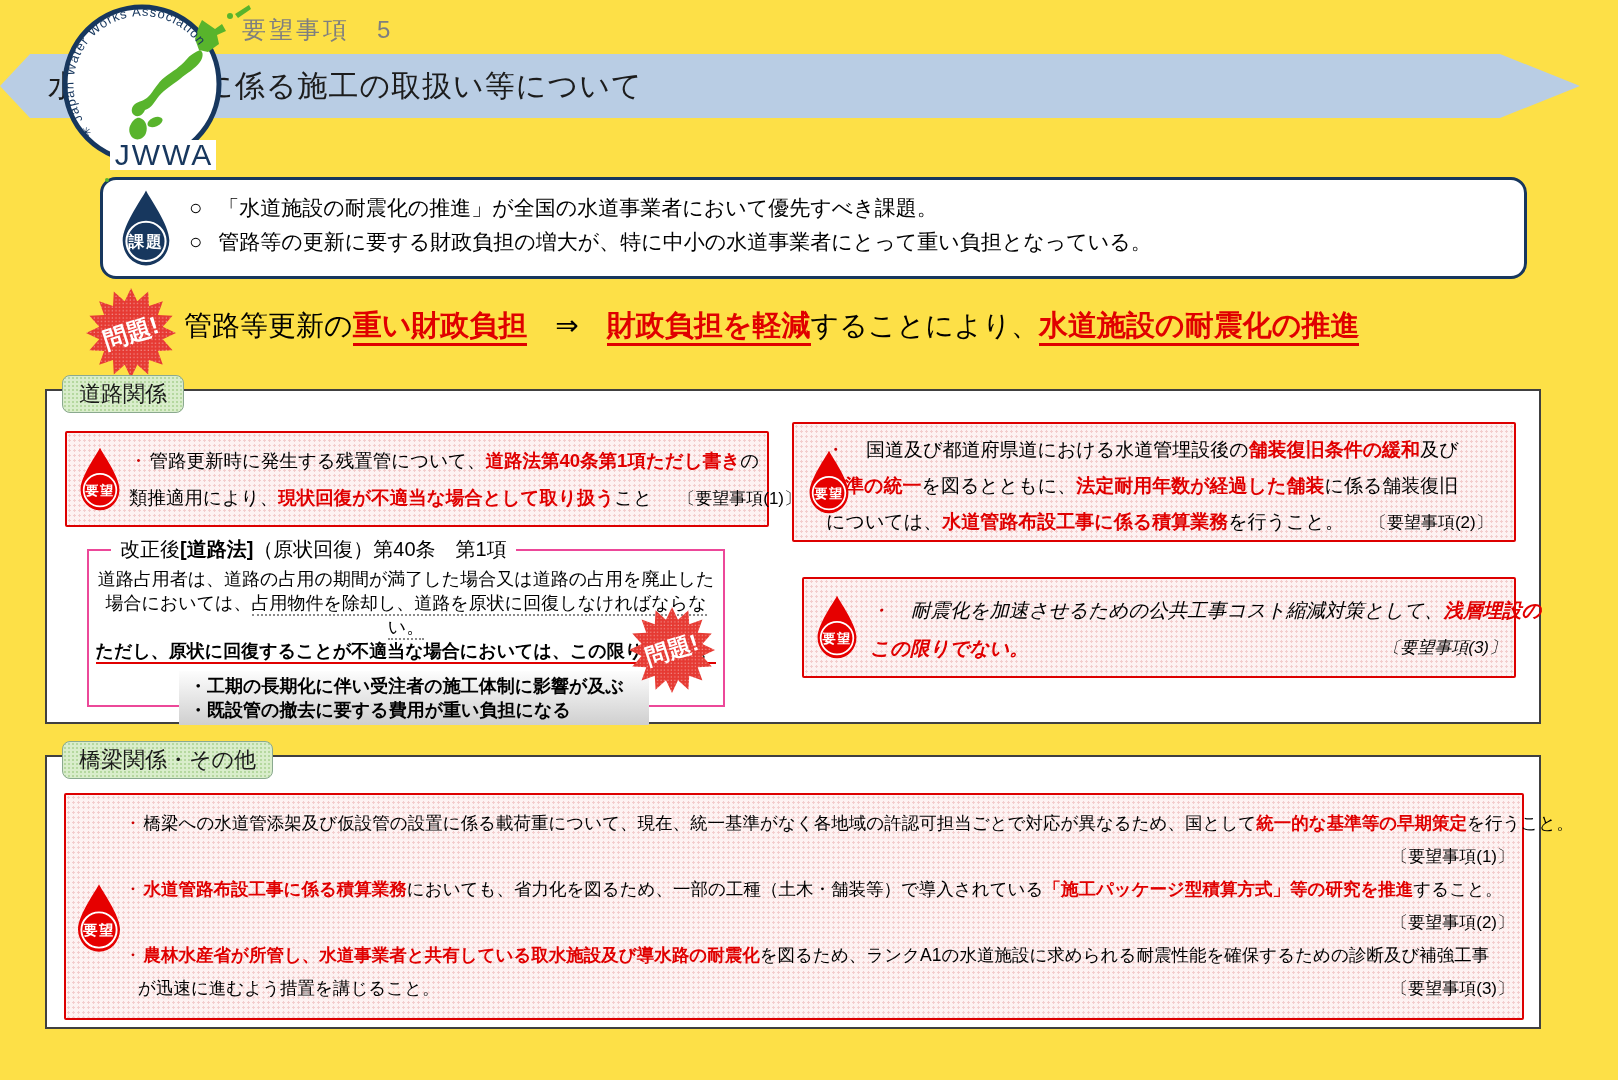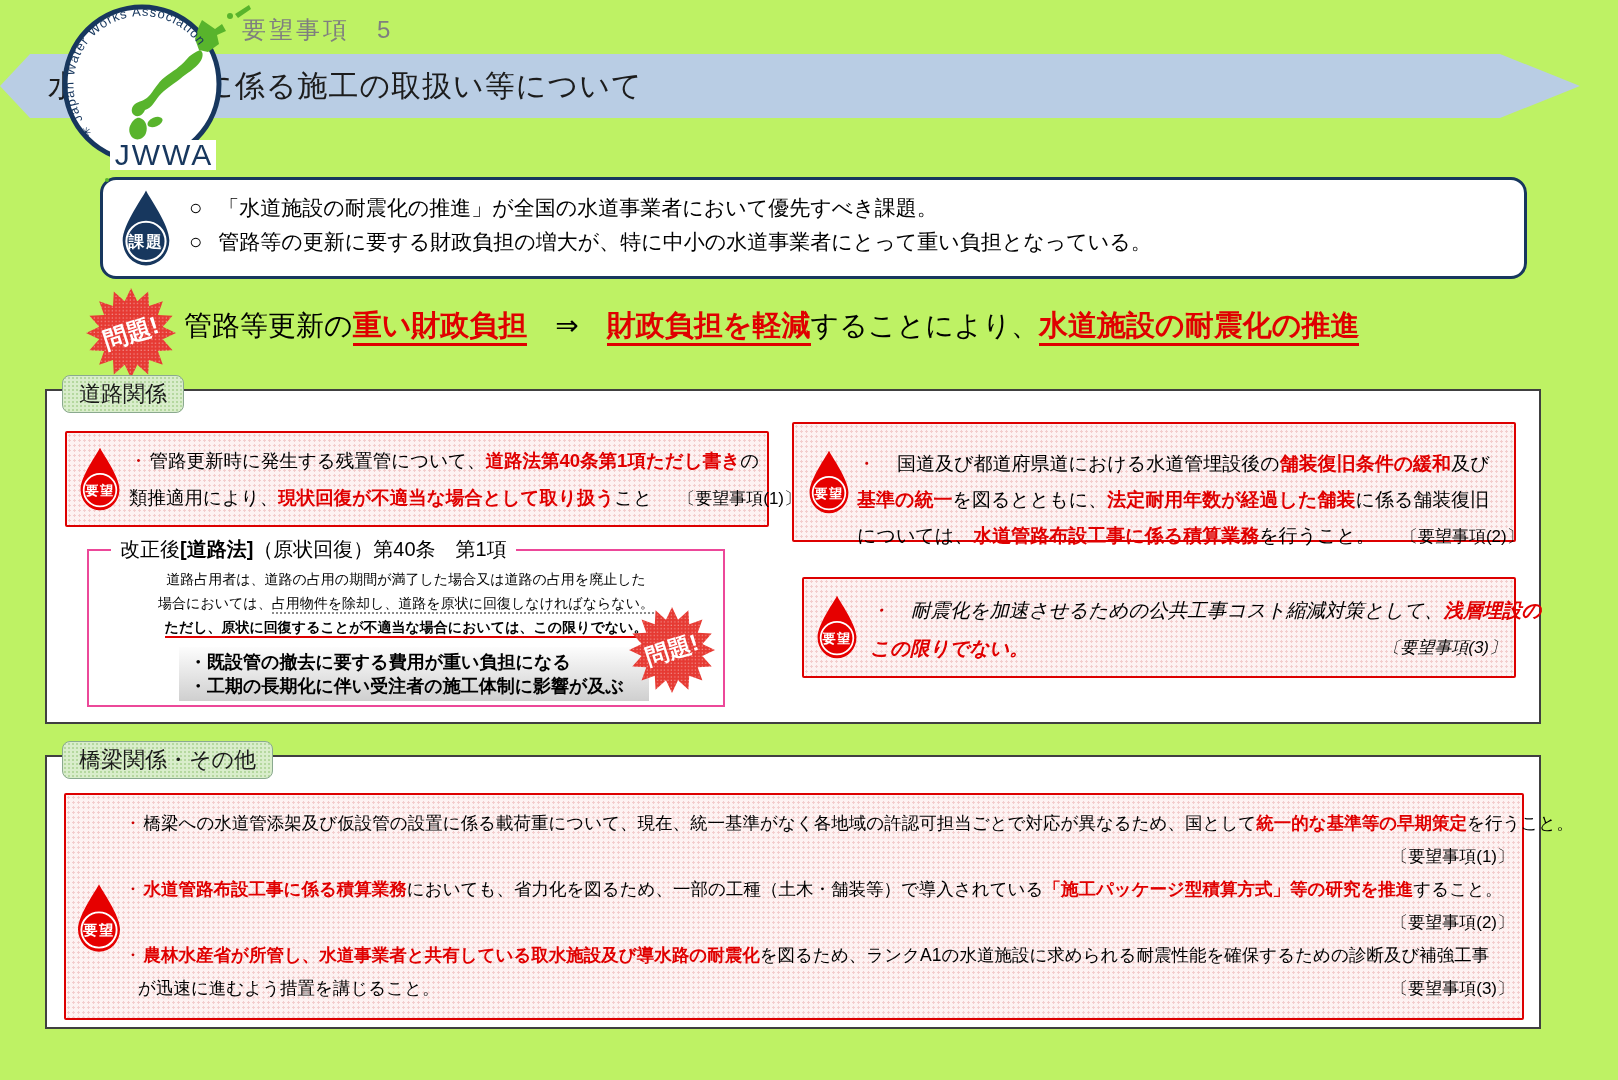--- a/index.html
+++ b/index.html
@@ -1,16 +1,16 @@
 <!DOCTYPE html>
 <html><head>
 <meta charset="utf-8">
 <style>
   html,body{margin:0;padding:0;background:#fff;}
-  .page{position:relative;width:1618px;height:1080px;background:#bef264;
+  .page{position:relative;width:1618px;height:1080px;background:#fde047;
         font-family:"Liberation Sans","DejaVu Sans",sans-serif;color:#000;overflow:hidden;}
 
   
   .slide-label{position:absolute;left:242px;top:14px;font-size:24px;color:#7f7f7f;letter-spacing:3px;}
   .banner{position:absolute;left:0;top:54px;width:1532px;height:64px;background:#b9cde4;
           clip-path:polygon(0 50%,30px 0,1500px 0,100% 50%,1500px 100%,30px 100%);
           display:flex;align-items:center;justify-content:flex-start;padding-left:48px;}
   .banner-title{font-size:30px;color:#1c1c1c;letter-spacing:1px;}
   .logo{position:absolute;left:52px;top:0px;width:190px;height:210px;overflow:visible;z-index:4;}
 
@@ -40,36 +40,36 @@
   .bridge-label{left:62px;top:741px;}
 
   
   .reqbox{position:absolute;border:2.5px solid #dd0000;border-radius:2px;background-color:#fdf2f2;
           background-image:radial-gradient(#f3cdcd 1.1px,rgba(0,0,0,0) 1.1px);background-size:5px 5px;}
   .req1{left:18px;top:40px;width:700px;height:92px;}
   .req1 .dropwrap{left:8px;top:12px;width:50px;height:68px;}
   .req1 .txt{margin-left:62px;padding-top:9px;font-size:18.5px;line-height:37px;}
   .req2{left:745px;top:31px;width:720px;height:116px;}
   .req2 .dropwrap{left:10px;top:24px;width:50px;height:68px;}
-  .req2 .txt{margin-left:63px;padding-top:22px;font-size:19px;line-height:36px;}
+  .req2 .txt{margin-left:32px;padding-top:8px;font-size:19px;line-height:36px;}
   .req3{left:755px;top:186px;width:710px;height:97px;}
   .req3 .dropwrap{left:8px;top:14px;width:50px;height:68px;}
   .req3 .txt{margin-left:66px;padding-top:12px;font-size:19.5px;line-height:38px;font-style:italic;}
   .req3 .l2{display:flex;justify-content:space-between;padding-right:8px;}
   .row{white-space:nowrap;}
   .r{color:#e00000;font-weight:bold;}
   .k{color:#000;}
   .bdot{color:#cc0000;margin-right:2px;}
   .ref{font-size:17px;color:#000;font-weight:normal;}
   .ml{margin-left:26px;}
 
   
   .lawbox{position:absolute;left:40px;top:158px;width:634px;height:154px;border:2px solid #ec4899;background:#fff;}
   .law-title{position:absolute;top:-15px;left:22px;background:#fff;padding:0 9px;font-size:20px;white-space:nowrap;}
-  .law-body{padding-top:16px;font-size:14px;line-height:24px;text-align:center;}
+  .law-body{padding-top:16px;font-size:18px;line-height:24px;text-align:center;}
   .du{font-weight:normal;border-bottom:2px dotted #8a8a8a;padding-bottom:1px;}
   .rl{font-weight:bold;border-bottom:2.5px solid #e00000;padding-bottom:1px;}
   .graybox{width:450px;margin:8px 0 0 90px;background:linear-gradient(180deg,#fdfdfd 0%,#cfcfcf 100%);
            font-size:18px;font-weight:bold;line-height:24px;padding:3px 10px;}
   .star2{left:540px;top:56px;width:86px;height:86px;z-index:2;}
 
   
   .bigbox{left:17px;top:36px;width:1456px;height:223px;}
   .bigbox .dropwrap{left:6px;top:86px;width:54px;height:74px;}
   .bigbox .content{padding:12px 8px 0 58px;font-size:17.5px;}
@@ -165,22 +165,22 @@
     <div class="lawbox">
       <div class="law-title">
         <span>改正後</span><b>[道路法]</b><span>（原状回復）第40条　第1項</span>
       </div>
       <div class="law-body">
         <div>道路占用者は、道路の占用の期間が満了した場合又は道路の占用を廃止した</div>
         <div><span>場合においては、</span><span class="du">占用物件を除却し、道路を原状に回復しなければならない。</span></div>
         <div><span class="rl">ただし、原状に回復することが不適当な場合においては、この限りでない。</span></div>
       </div>
       <div class="graybox">
+        <div>・工期の長期化に伴い受注者の施工体制に影響が及ぶ</div>
         <div>・既設管の撤去に要する費用が重い負担になる</div>
-        <div>・工期の長期化に伴い受注者の施工体制に影響が及ぶ</div>
       </div>
       <div class="star star2">
         <svg viewBox="0 0 100 100" width="100%" height="100%">
           <polygon points="100,50 85.3,57 96.2,69.1 79.9,70 85.4,85.4 70,79.9 69.1,96.2 57,85.3 50,100 43,85.3 30.9,96.2 30,79.9 14.6,85.4 20.1,70 3.8,69.1 14.7,57 0,50 14.7,43 3.8,30.9 20.1,30 14.6,14.6 30,20.1 30.9,3.8 43,14.7 50,0 57,14.7 69.1,3.8 70,20.1 85.4,14.6 79.9,30 96.2,30.9 85.3,43" fill="url(#pat-red)"></polygon>
           <text x="50" y="59" text-anchor="middle" font-size="27" font-weight="bold" fill="#ffffff" transform="rotate(-18 50 50)">問題!</text>
         </svg>
       </div>
     </div>
 
     <div class="reqbox req2">

